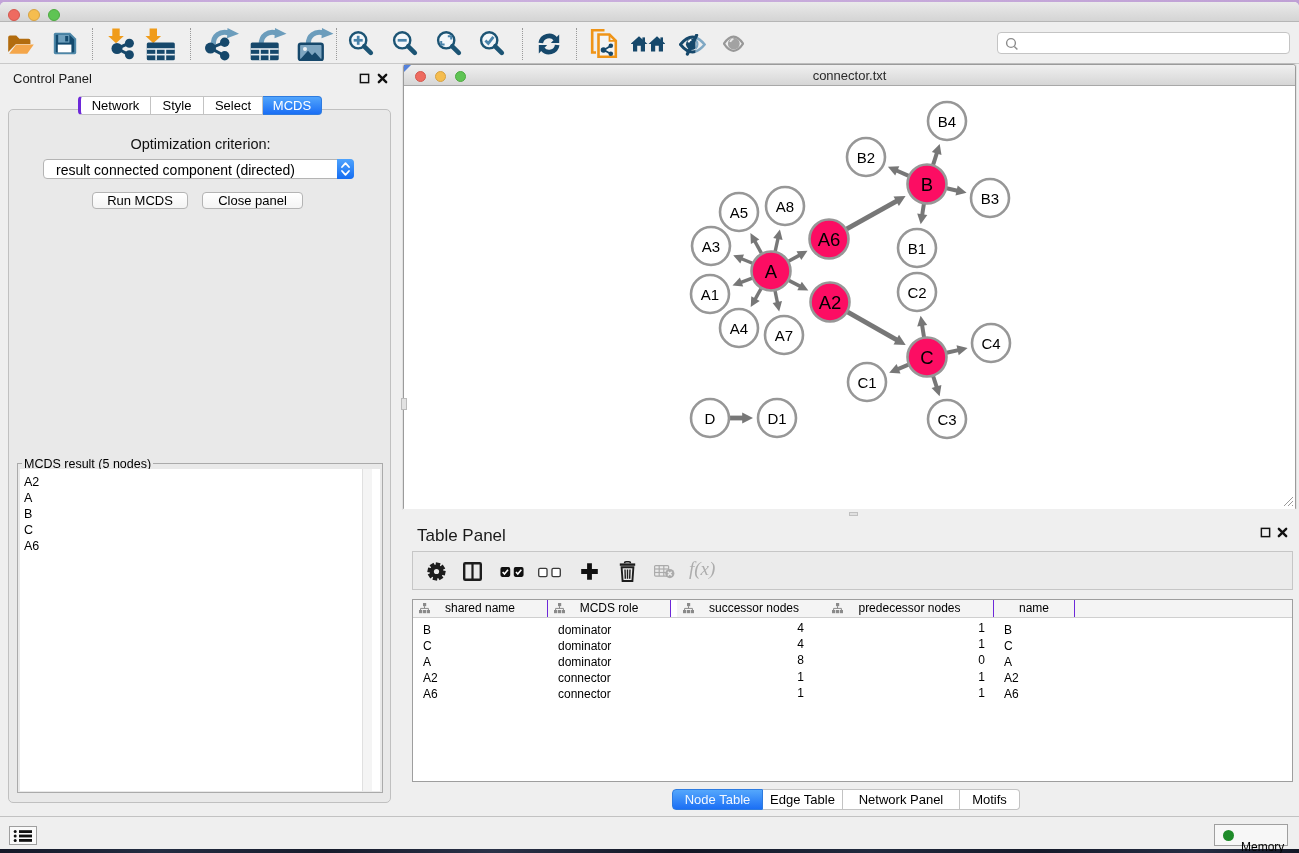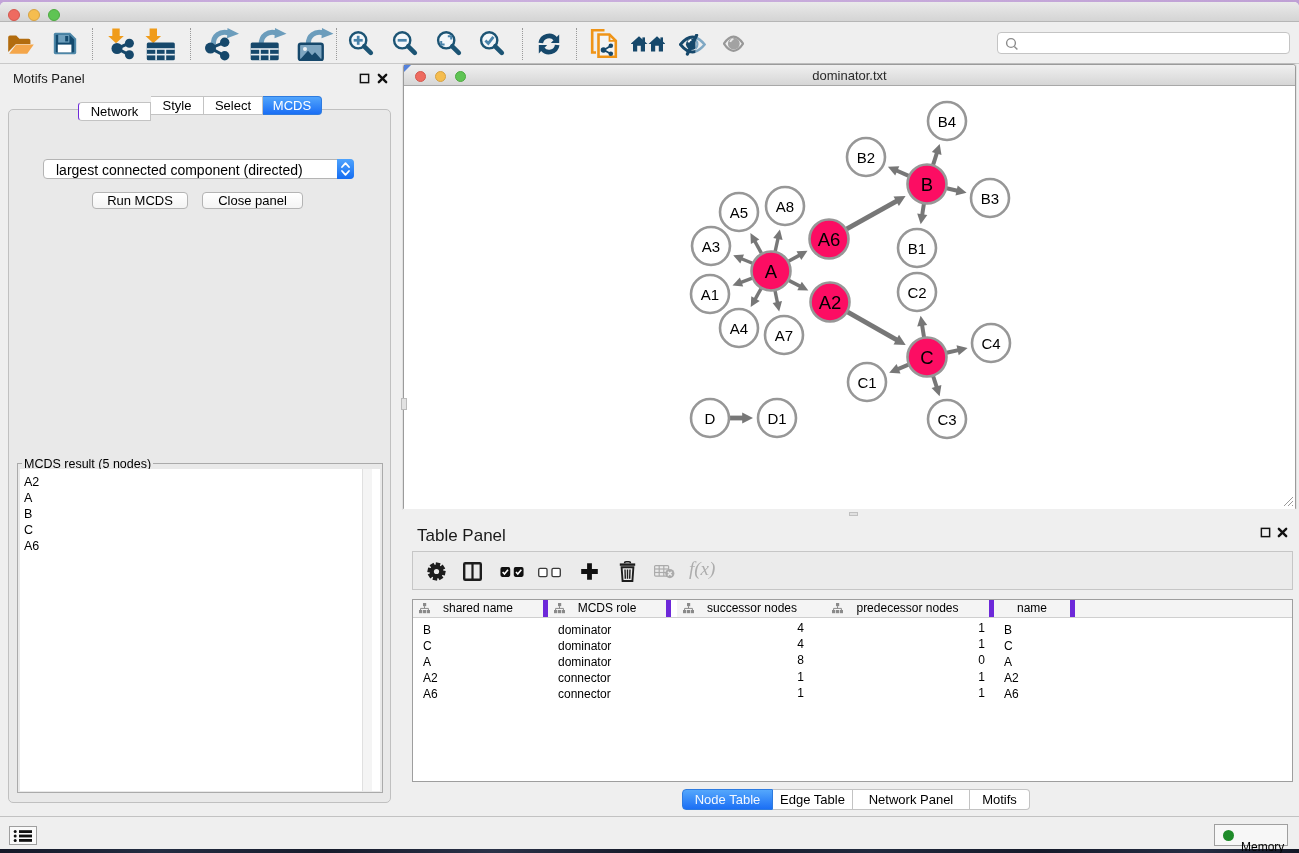--- a/index.html
+++ b/index.html
@@ -35,21 +35,21 @@
 
 #cpanel { position:absolute; left:0; top:64px; width:401px; height:752px; background:#efefef; }
 #cpanel .hdr { position:absolute; left:13px; top:7px; font-size:13px; color:#1a1a1a; }
 #cp-box { position:absolute; left:8px; top:45px; width:383px; height:694px;
   background:#e9e9e9; border:1px solid #c0c0c0; border-radius:5px; }
 
 .tabrow { position:absolute; display:flex; }
 .tab { height:19px; line-height:18px; font-size:13px; text-align:center;
   background:#ffffff; border:1px solid #c3c3c3; border-left:none; color:#000;
   padding:0; }
-.tab.first { border-left:1px solid #6d28d9; border-radius:4px 0 0 4px;margin-top:6px; }
+.tab.first { border-left:3px solid #6d28d9; border-radius:4px 0 0 4px; }
 .tab.last { border-radius:0 4px 4px 0; }
 .tab.on { background:linear-gradient(#52a5fc,#1a6ef5); border-color:#2e7bdf; color:#fff; }
 
 #opt-label { position:absolute; left:0; width:100%; top:72px; text-align:center; font-size:14.5px; color:#111; }
 #dd { position:absolute; left:43px; top:95px; width:311px; height:20px;
   background:#fff; border:1px solid #b4b4b4; border-radius:4px; }
 #dd .txt { position:absolute; left:12px; top:2px; font-size:14px; color:#000; }
 #dd .step { position:absolute; right:-1px; top:-1px; width:17px; height:20px;
   background:linear-gradient(#4ea3fd,#156df2); border-radius:0 4px 4px 0; }
 .btn { position:absolute; height:17px; background:linear-gradient(#ffffff,#f4f4f4);
@@ -74,29 +74,29 @@
 #nw-canvas { position:absolute; left:0; top:22px; width:891px; height:423px; background:#fff; }
 
 #hdiv { position:absolute; left:403px; top:509px; width:896px; height:10px; background:#efefef; }
 
 #tpanel { position:absolute; left:403px; top:519px; width:896px; height:297px; background:#efefef; }
 #tpanel .hdr { position:absolute; left:14px; top:7px; font-size:17px; color:#1a1a1a; }
 #tp-toolbar { position:absolute; left:9px; top:32px; width:881px; height:39px;
   background:#ebebeb; border:1px solid #c6c6c6; }
 #tp-table { position:absolute; left:9px; top:80px; width:881px; height:183px;
   background:#fff; border:1px solid #9e9e9e; }
-.th { position:absolute; top:0; height:17px; background:#f4f4f4; border-right:5px solid #6d28d9;
+.th { position:absolute; top:0; height:17px; background:#f4f4f4; border-right:1px solid #6d28d9;
   font-size:12px; color:#000; text-align:center; line-height:17px; }
 .td { position:absolute; font-size:12px; color:#000; height:16px; line-height:16px; }
 
 .btab { height:21px; line-height:20px; font-size:13px; text-align:center;
   background:#fff; border:1px solid #c3c3c3; border-left:none; color:#000; }
 .btab.first { border-left:1px solid #c3c3c3; border-radius:4px 0 0 4px; }
 .btab.last { border-radius:0 4px 4px 0; }
-.btab.on { background:linear-gradient(#54a7fc,#1b6ff5); border-color:#2e7bdf; color:#f3f8ff;margin-left:10px; }
+.btab.on { background:linear-gradient(#54a7fc,#1b6ff5); border-color:#2e7bdf; color:#f3f8ff; }
 
 #statusbar { position:absolute; left:0; top:816px; width:1299px; height:33px;
   background:#efefef; border-top:1px solid #c2c2c2; }
 #menu-btn { position:absolute; left:9px; top:9px; width:28px; height:19px;
   background:#fafafa; border:1px solid #9f9f9f; }
 #mem-btn { position:absolute; right:11px; top:7px; width:74px; height:22px;
   background:#f7f7f7; border:1px solid #9f9f9f; font-size:12px; color:#000; }
 #mem-btn .dot { position:absolute; left:8px; top:5px; width:11px; height:11px; border-radius:50%; background:#1e8b29; }
 #mem-btn .t { position:absolute; left:26px; top:15px; }
 svg text { font-family:"Liberation Sans", sans-serif; }
@@ -256,36 +256,37 @@
     <div class="tsep" style="left:576px"></div>
     <div id="search">
       <svg width="16" height="16" style="position:absolute;left:6px;top:3px" viewBox="0 0 16 16">
         <circle cx="7" cy="7" r="4.4" fill="none" stroke="#8c8c8c" stroke-width="1.4"></circle>
         <line x1="10.4" y1="10.4" x2="13.4" y2="13.4" stroke="#8c8c8c" stroke-width="1.4"></line>
       </svg>
     </div>
   </div>
 </div>
 <div id="cpanel">
-  <div class="hdr">Motifs Panel</div>
+  <div class="hdr">Control Panel</div>
   <svg width="11" height="11" style="position:absolute;left:359px;top:9px" viewBox="0 0 12 12">
     <rect x="1.5" y="1.5" width="9" height="9" fill="none" stroke="#111" stroke-width="1.6"></rect>
   </svg>
   <svg width="11" height="11" style="position:absolute;left:377px;top:9px" viewBox="0 0 12 12">
     <path d="M2 2 L10 10 M10 2 L2 10" stroke="#111" stroke-width="2.6" stroke-linecap="round"></path>
   </svg>
   <div id="cp-box"></div>
   <div class="tabrow" style="left:78px; top:32px;">
     <div class="tab first" style="width:73px">Network</div>
     <div class="tab" style="width:53px">Style</div>
     <div class="tab" style="width:59px">Select</div>
     <div class="tab last on" style="width:59px">MCDS</div>
   </div>
+  <div id="opt-label">Optimization criterion:</div>
   <div id="dd">
-    <div class="txt">largest connected component (directed)</div>
+    <div class="txt">result connected component (directed)</div>
     <div class="step">
       <svg width="17" height="20" viewBox="0 0 17 20">
         <path d="M5 8 L8.5 4.2 L12 8" fill="none" stroke="#fff" stroke-width="1.8" stroke-linecap="round" stroke-linejoin="round"></path>
         <path d="M5 12 L8.5 15.8 L12 12" fill="none" stroke="#fff" stroke-width="1.8" stroke-linecap="round" stroke-linejoin="round"></path>
       </svg>
     </div>
   </div>
   <div class="btn" style="left:92px; top:128px; width:96px;">Run MCDS</div>
   <div class="btn" style="left:202px; top:128px; width:101px;">Close panel</div>
   <div id="fs">
@@ -299,21 +300,21 @@
         <div class="it">A6</div>
     </div>
     <div class="sb"></div>
   </div>
 </div>
 <div id="netwin">
   <div id="nw-title">
     <div class="tl2" style="left:11px;background:#ee6b60;border:1px solid #d3584e"></div>
     <div class="tl2" style="left:31px;background:#f5bd4f;border:1px solid #d6a243"></div>
     <div class="tl2" style="left:51px;background:#5fc454;border:1px solid #4daa41"></div>
-    <div class="t">dominator.txt</div>
+    <div class="t">connector.txt</div>
   </div>
   <svg width="10" height="10" style="position:absolute;left:0;top:0" viewBox="0 0 10 10">
     <path d="M0 0 L7 0 L0 7 Z" fill="#3a6fd8" opacity="0.85"></path>
   </svg>
   <div id="nw-canvas">
     <svg width="893" height="423" viewBox="0 0 893 423" style="position:absolute;left:0;top:0">
 <line x1="357.5" y1="166.4" x2="350.1" y2="152.9" stroke="#777777" stroke-width="3.4"></line>
 <polygon points="346.4,146.1 355.3,152.4 346.9,156.9" fill="#777777"></polygon>
 <line x1="371.2" y1="164.4" x2="374.3" y2="150.0" stroke="#777777" stroke-width="3.4"></line>
 <polygon points="375.9,142.5 378.6,153.0 369.2,151.0" fill="#777777"></polygon>

